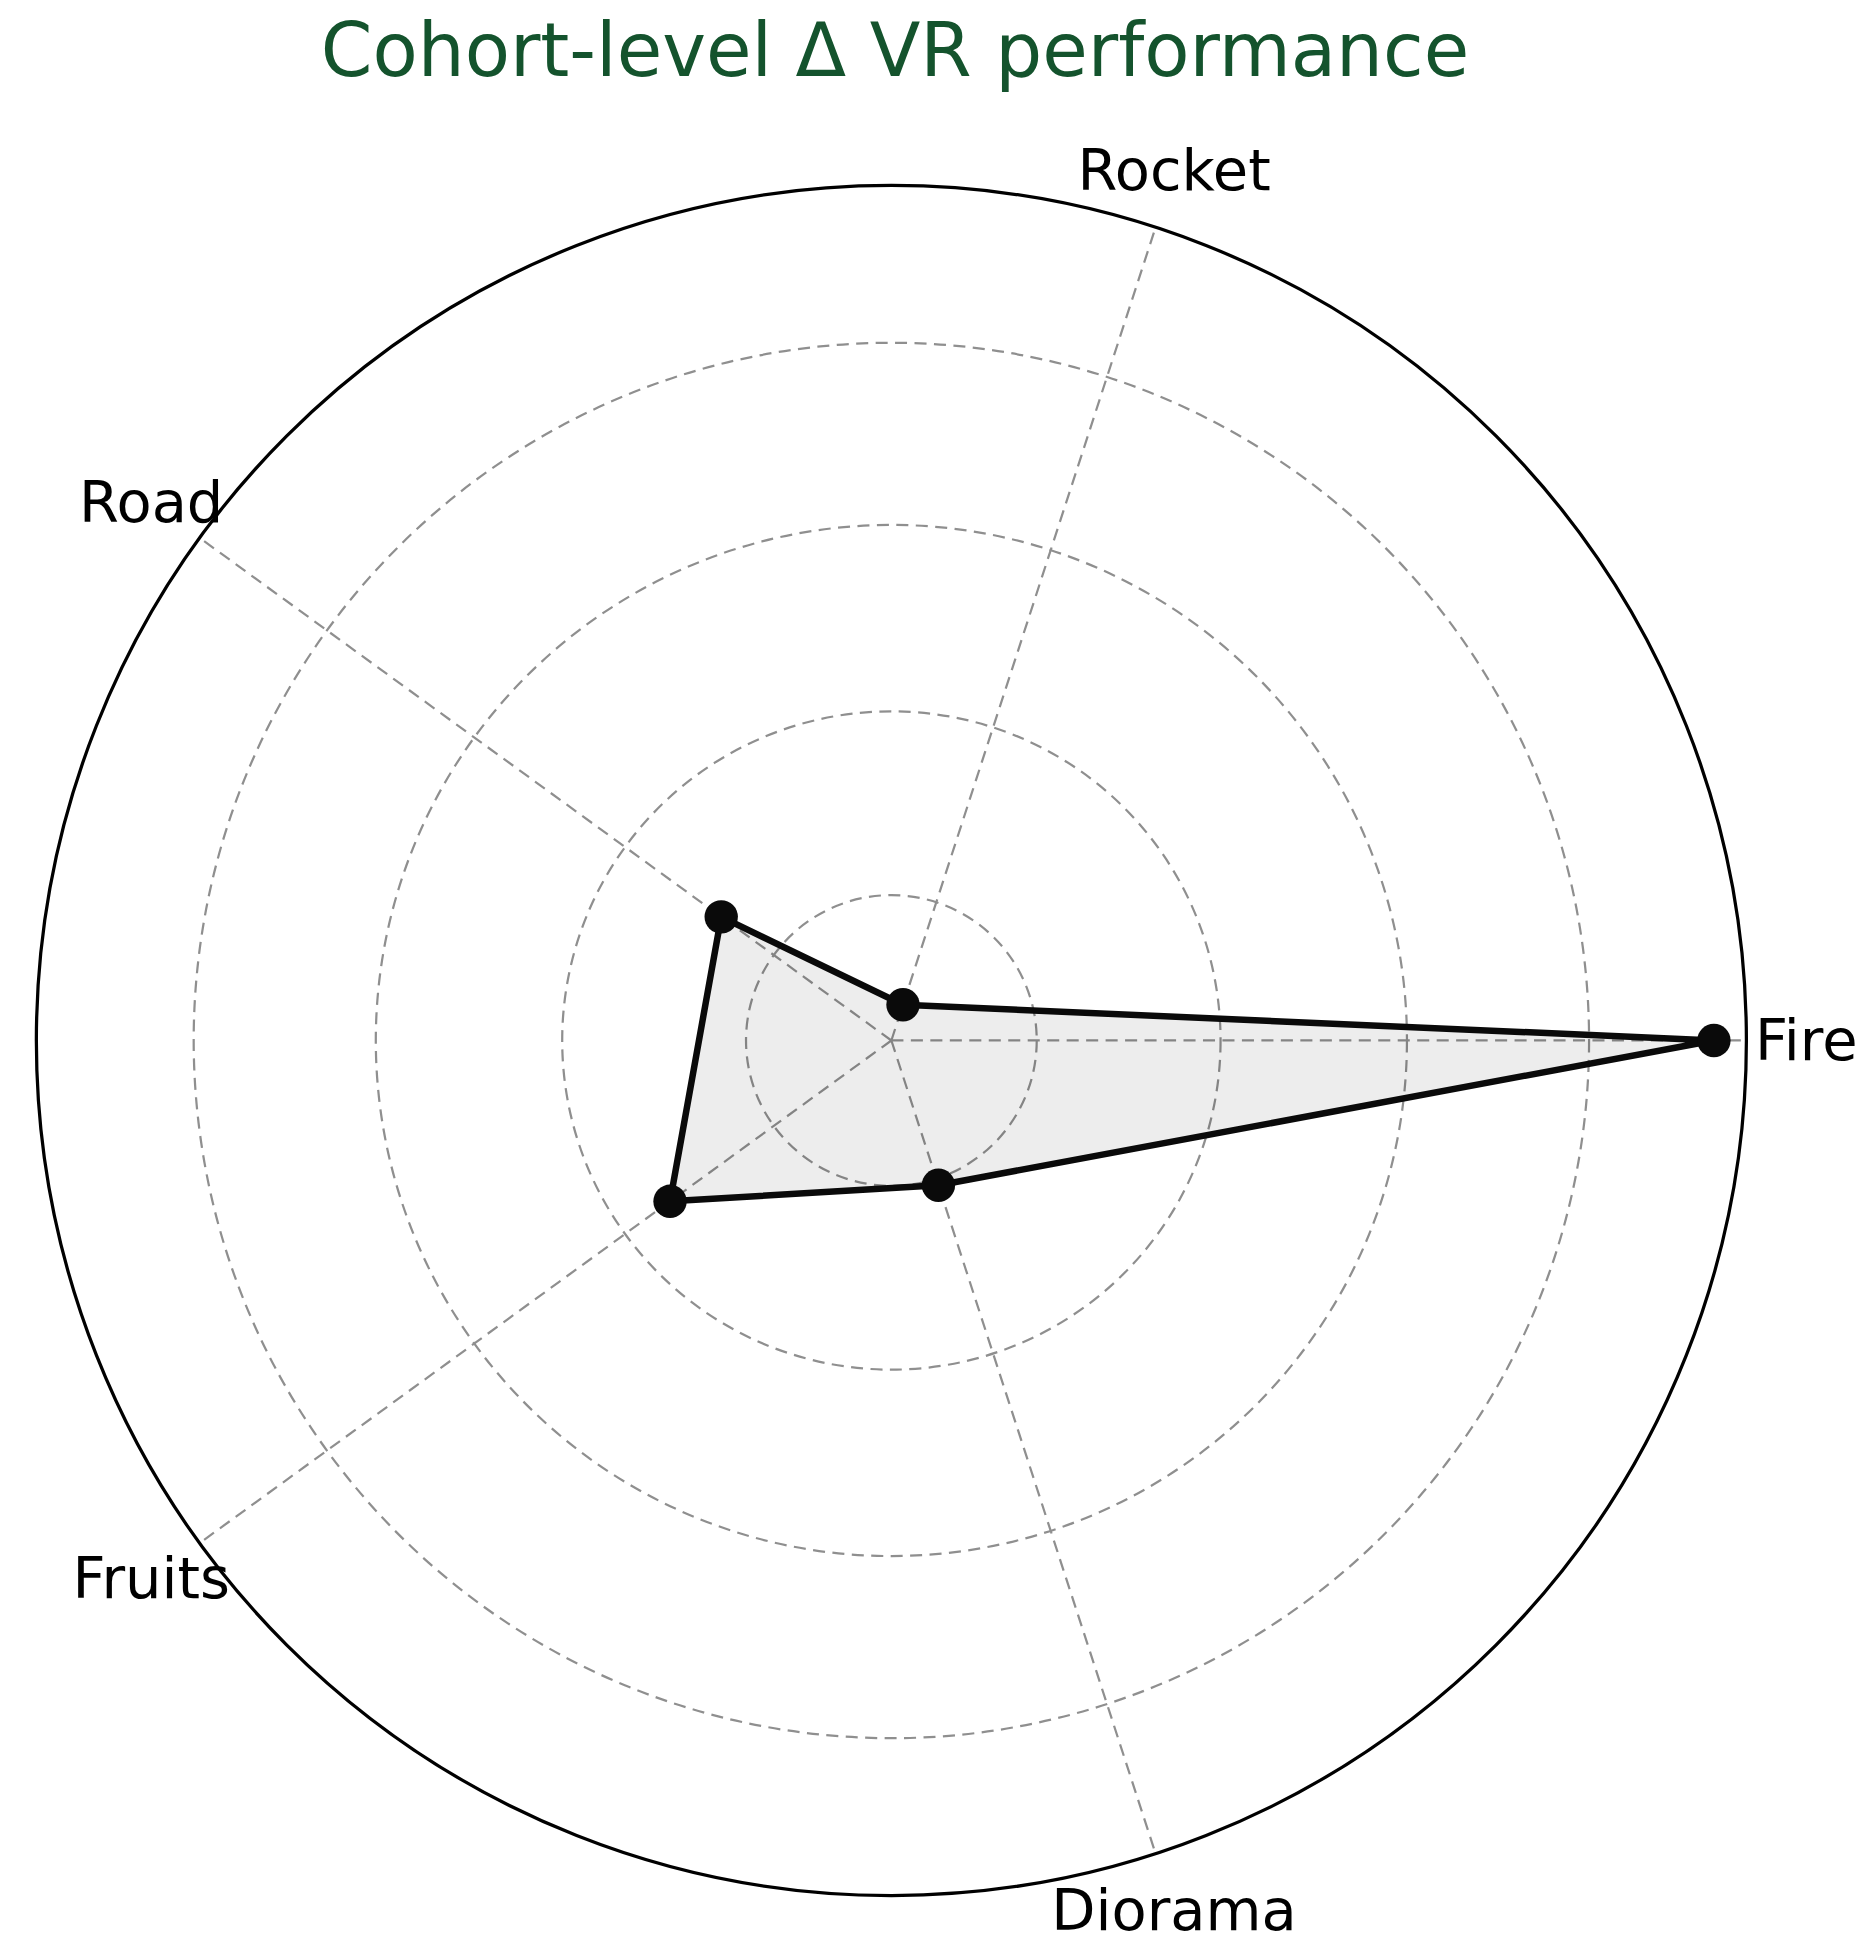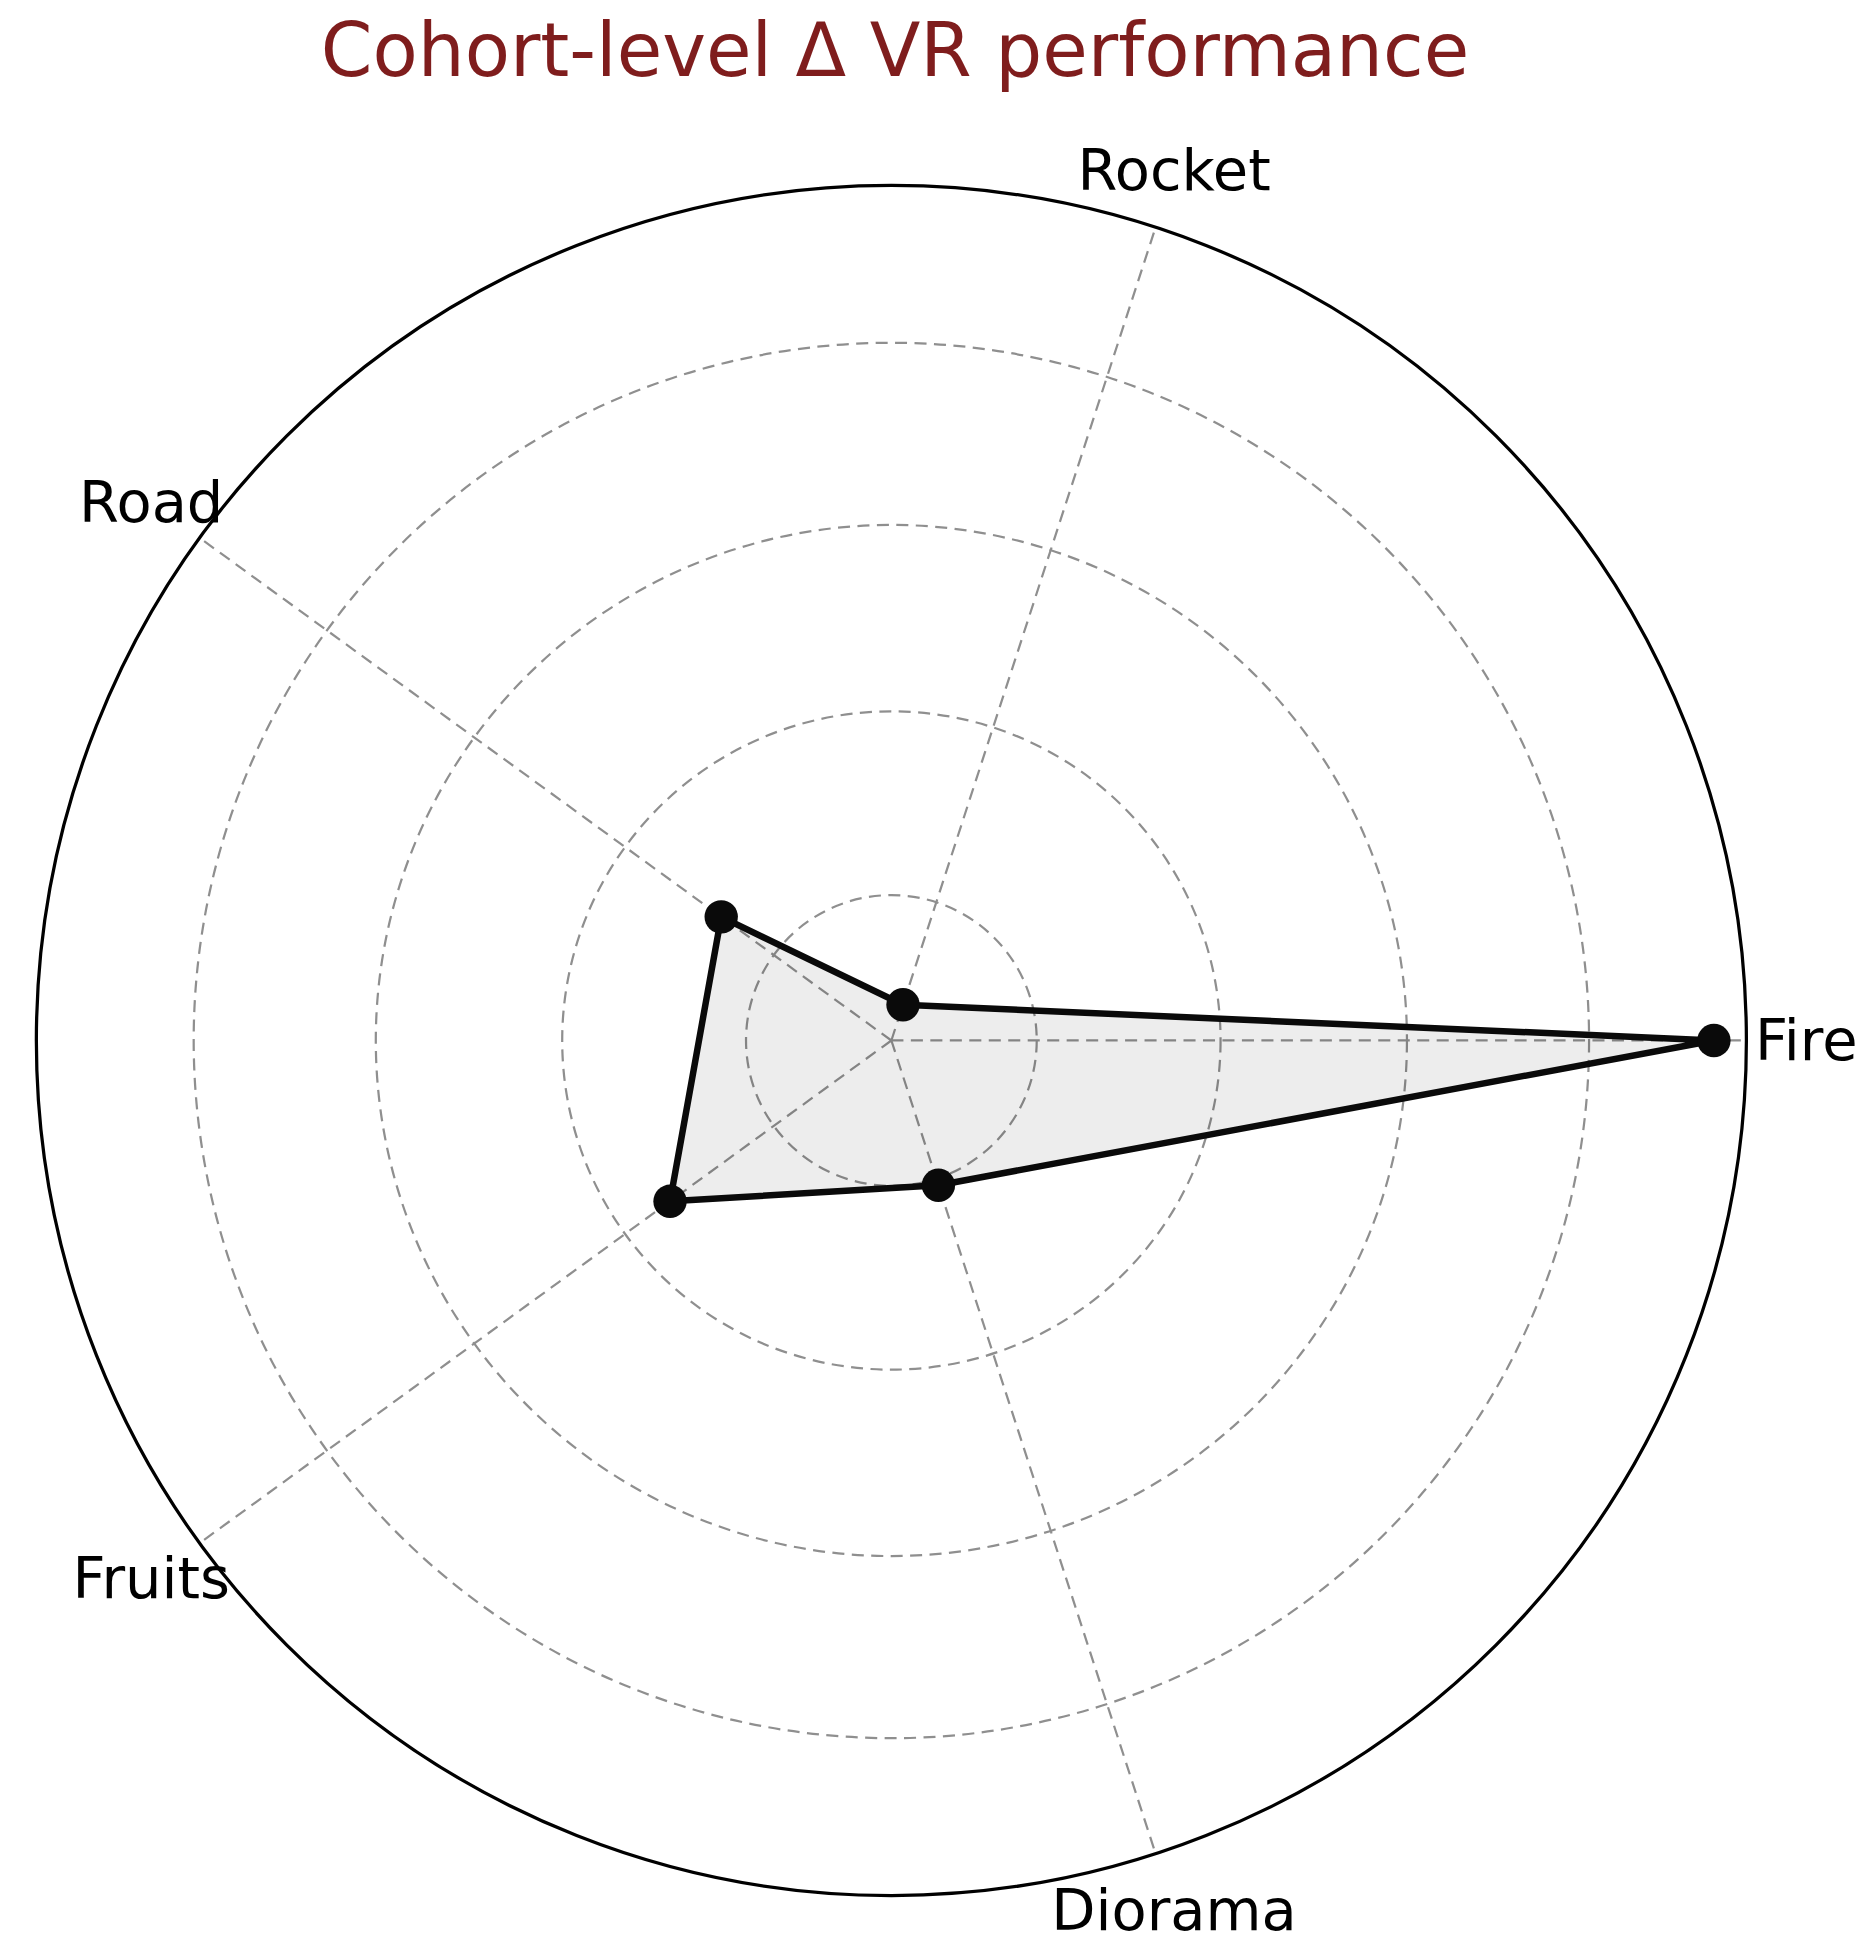--- a/index.html
+++ b/index.html
@@ -21,21 +21,21 @@
     height: 1953px;
   }
   .chart-title {
     position: absolute;
     top: 7.4px;
     left: 0;
     width: 1790px;
     text-align: center;
     font-size: 74px;
     font-weight: 400;
-    color: #7f1d1d;
+    color: #14532d;
     letter-spacing: 0px;
     white-space: nowrap;
   }
   svg.radar {
     position: absolute;
     left: 0; top: 0;
   }
   svg.radar text {
     font-family: "DejaVu Sans", sans-serif;
     font-size: 62px;

